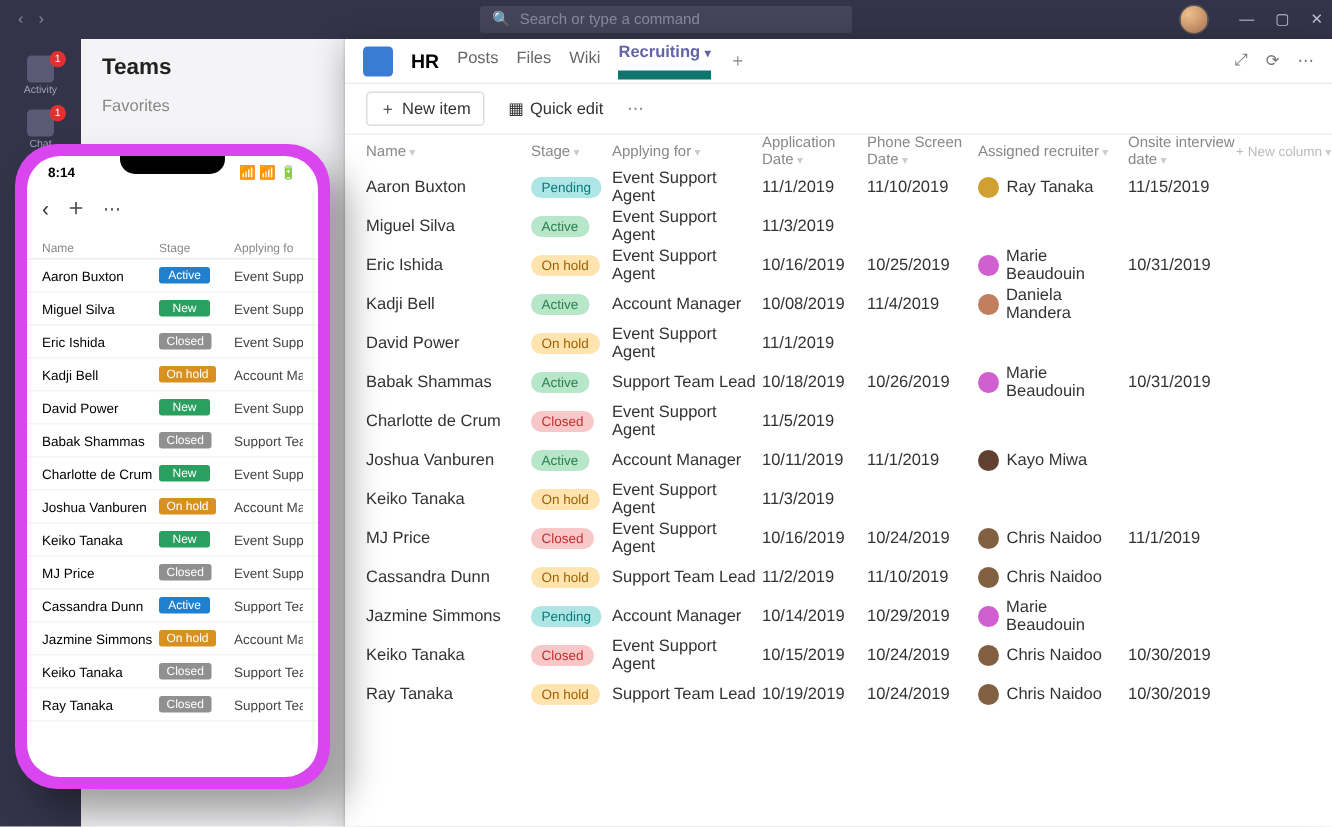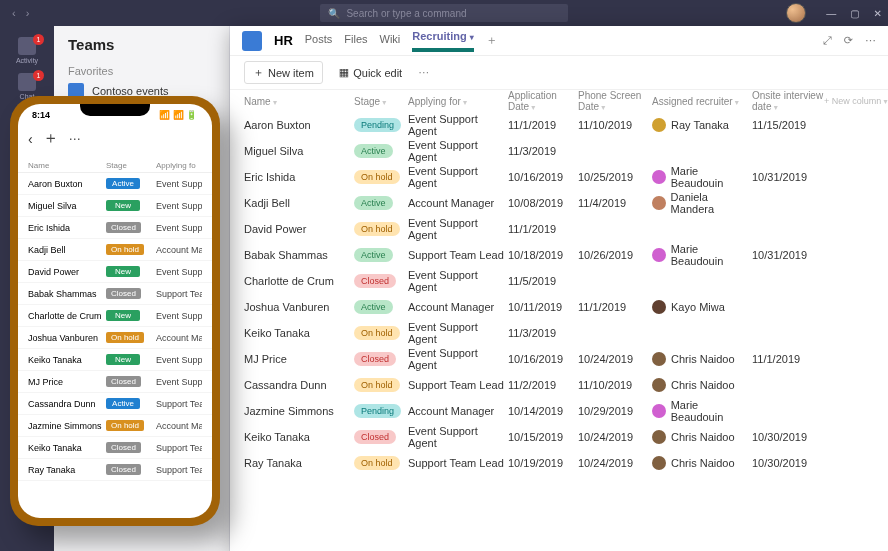--- a/index.html
+++ b/index.html
@@ -26,21 +26,21 @@
 .fav-label { font-size: 11px; color: #888; padding: 6px 14px 2px; }
 .team-item { display: flex; align-items: center; gap: 8px; padding: 4px 14px; font-size: 11px; color: #333; }
 .team-ico { width: 16px; height: 16px; background: #3a7bd5; border-radius: 2px; }
 
 
 .main { position: absolute; left: 230px; top: 26px; right: 0; bottom: 0; background: #fff; box-shadow: 0 4px 20px rgba(0,0,0,0.3); }
 .channelhdr { height: 30px; display: flex; align-items: center; padding: 0 12px; gap: 12px; border-bottom: 1px solid #eee; }
 .hr-ico { width: 20px; height: 20px; background: #3a7bd5; border-radius: 3px; }
 .hr-label { font-size: 13px; font-weight: 700; }
 .tab { font-size: 11px; color: #666; cursor: pointer; padding-bottom: 4px; }
-.tab.active { color: #6264a7; border-bottom: 4px solid #0f766e; font-weight: 600; padding-bottom: 6px; }
+.tab.active { color: #6264a7; border-bottom: 6px solid #0f766e; font-weight: 600; padding-bottom: 6px; }
 .tabplus { color: #888; font-size: 12px; }
 .chan-right { margin-left: auto; display: flex; gap: 12px; color: #777; font-size: 11px; }
 
 
 .listbar { height: 34px; display: flex; align-items: center; padding: 0 14px; gap: 16px; font-size: 11px; color: #333; border-bottom: 1px solid #f0f0f0; }
 .newitem { display: flex; align-items: center; gap: 4px; border: 1px solid #ddd; border-radius: 3px; padding: 3px 8px; }
 .quickedit { display: flex; align-items: center; gap: 4px; }
 .listbar-right { margin-left: auto; display: flex; gap: 14px; align-items: center; color: #666; }
 
 
@@ -51,21 +51,21 @@
 .trow { height: 26px; color: #333; }
 .stage-pill { display: inline-block; padding: 2px 7px; border-radius: 9px; font-size: 9px; }
 .stage-Pending { background: #aee5e5; color: #0a7a7a; }
 .stage-Active  { background: #b8e6c8; color: #2a8050; }
 .stage-Onhold  { background: #ffe4b0; color: #a06000; }
 .stage-Closed  { background: #f8c8c8; color: #c03030; }
 .recruiter { display: flex; align-items: center; gap: 5px; }
 .rav { width: 14px; height: 14px; border-radius: 50%; }
 
 
-.phone { position: absolute; left: 10px; top: 96px; width: 210px; height: 430px; background: #a16207; border-radius: 28px; padding: 8px; z-index: 50; box-shadow: 12px 16px 24px rgba(0,0,0,0.35); }
+.phone { position: absolute; left: 10px; top: 96px; width: 210px; height: 430px; background: #d946ef; border-radius: 28px; padding: 8px; z-index: 50; box-shadow: 12px 16px 24px rgba(0,0,0,0.35); }
 .phone-screen { width: 100%; height: 100%; background: #fff; border-radius: 22px; overflow: hidden; position: relative; }
 .notch { position: absolute; top: 0; left: 50%; transform: translateX(-50%); width: 70px; height: 12px; background: #000; border-radius: 0 0 10px 10px; }
 .p-status { display: flex; justify-content: space-between; padding: 6px 14px 2px; font-size: 9px; font-weight: 600; }
 .p-hdr { display: flex; align-items: center; padding: 6px 10px 8px; gap: 10px; }
 .p-back { font-size: 14px; color: #333; }
 .p-title { flex: 1; text-align: center; }
 .p-title .t1 { font-size: 12px; font-weight: 700; }
 .p-title .t2 { font-size: 8px; color: #888; }
 .p-plus { font-size: 16px; color: #444; }
 .p-more { font-size: 12px; color: #444; }
@@ -111,24 +111,20 @@
   </div>
   <div class="rail-item">
     <div class="rail-ico"></div>
     <span>Teams</span>
   </div>
 </div>
 
 <div class="teamspane">
   <div class="teams-title">Teams</div>
   <div class="fav-label">Favorites</div>
-  <div class="team-item">
-    <div class="team-ico"></div>
-    <span>Contoso events</span>
-  </div>
 </div>
 
 <div class="main">
   <div class="channelhdr">
     <div class="hr-ico"></div>
     <span class="hr-label">HR</span>
     <span class="tab">Posts</span>
     <span class="tab">Files</span>
     <span class="tab">Wiki</span>
     <span class="tab active"><span>Recruiting</span> <span style="font-size:8px;">▾</span></span>

